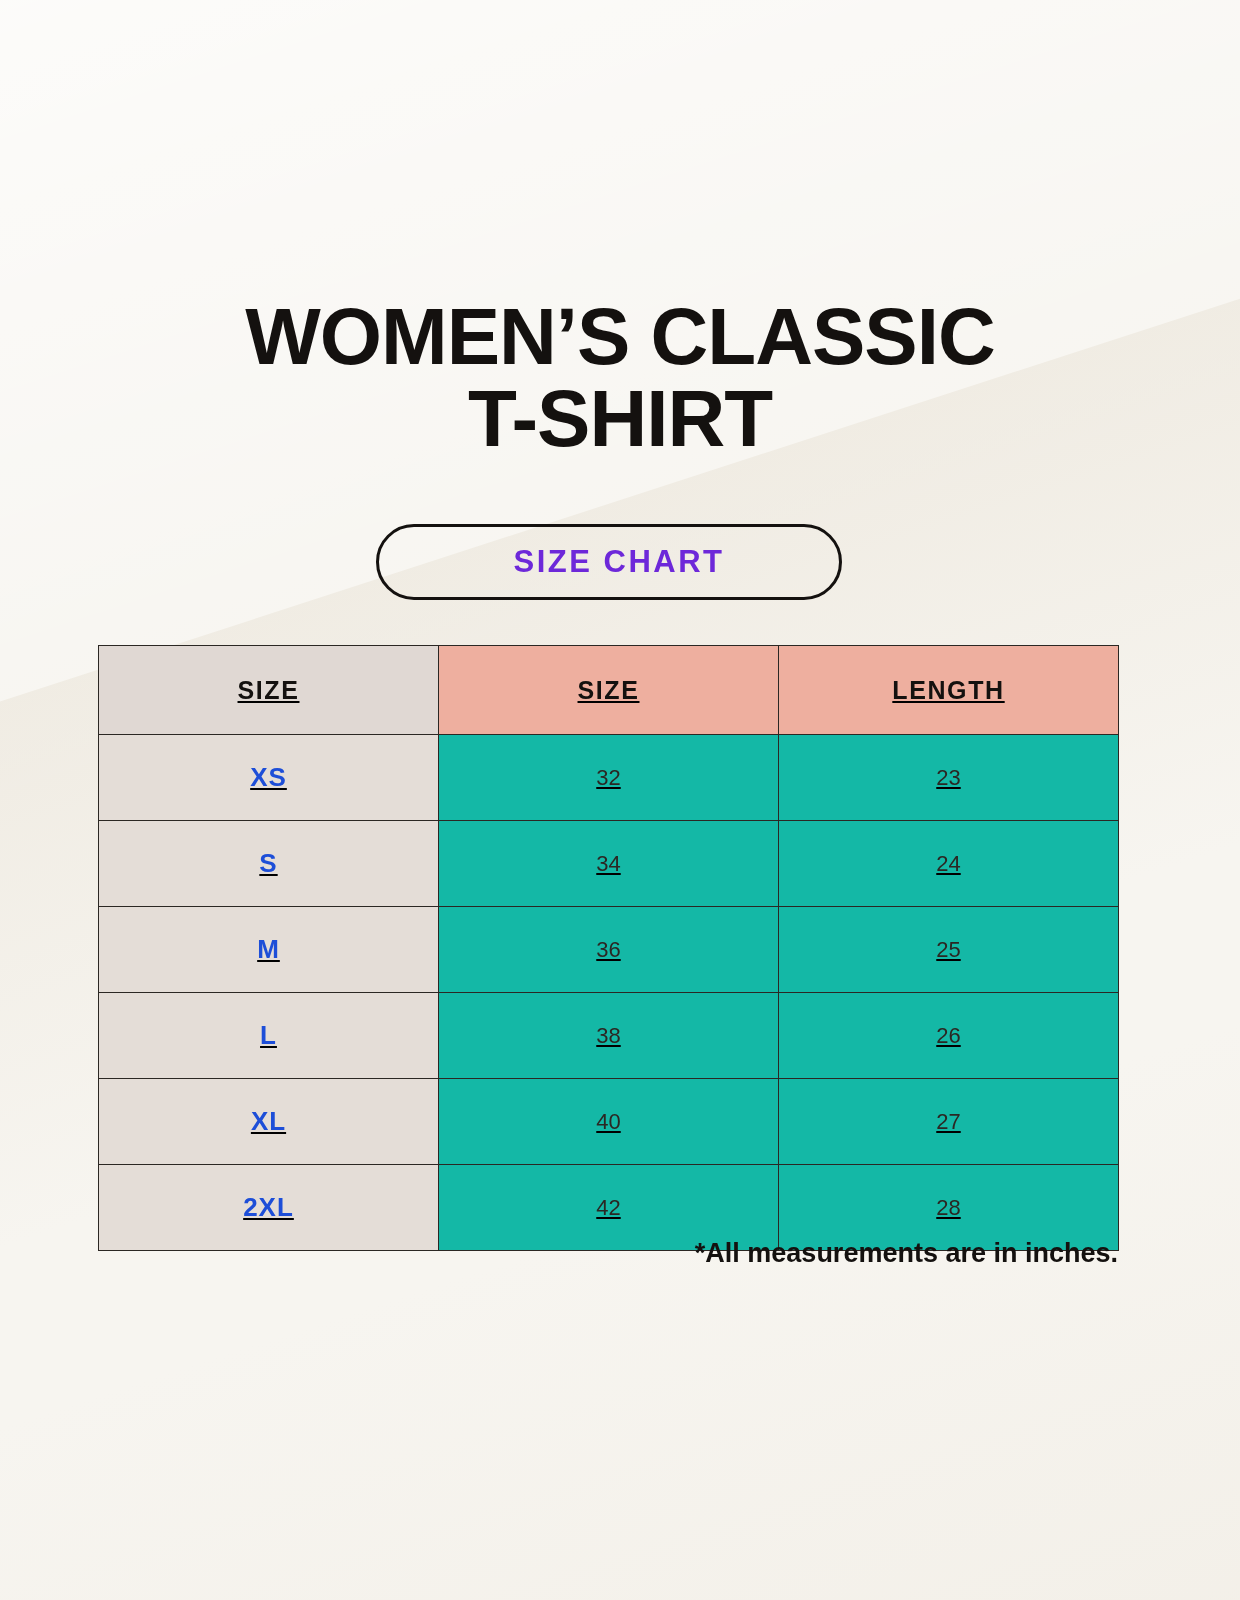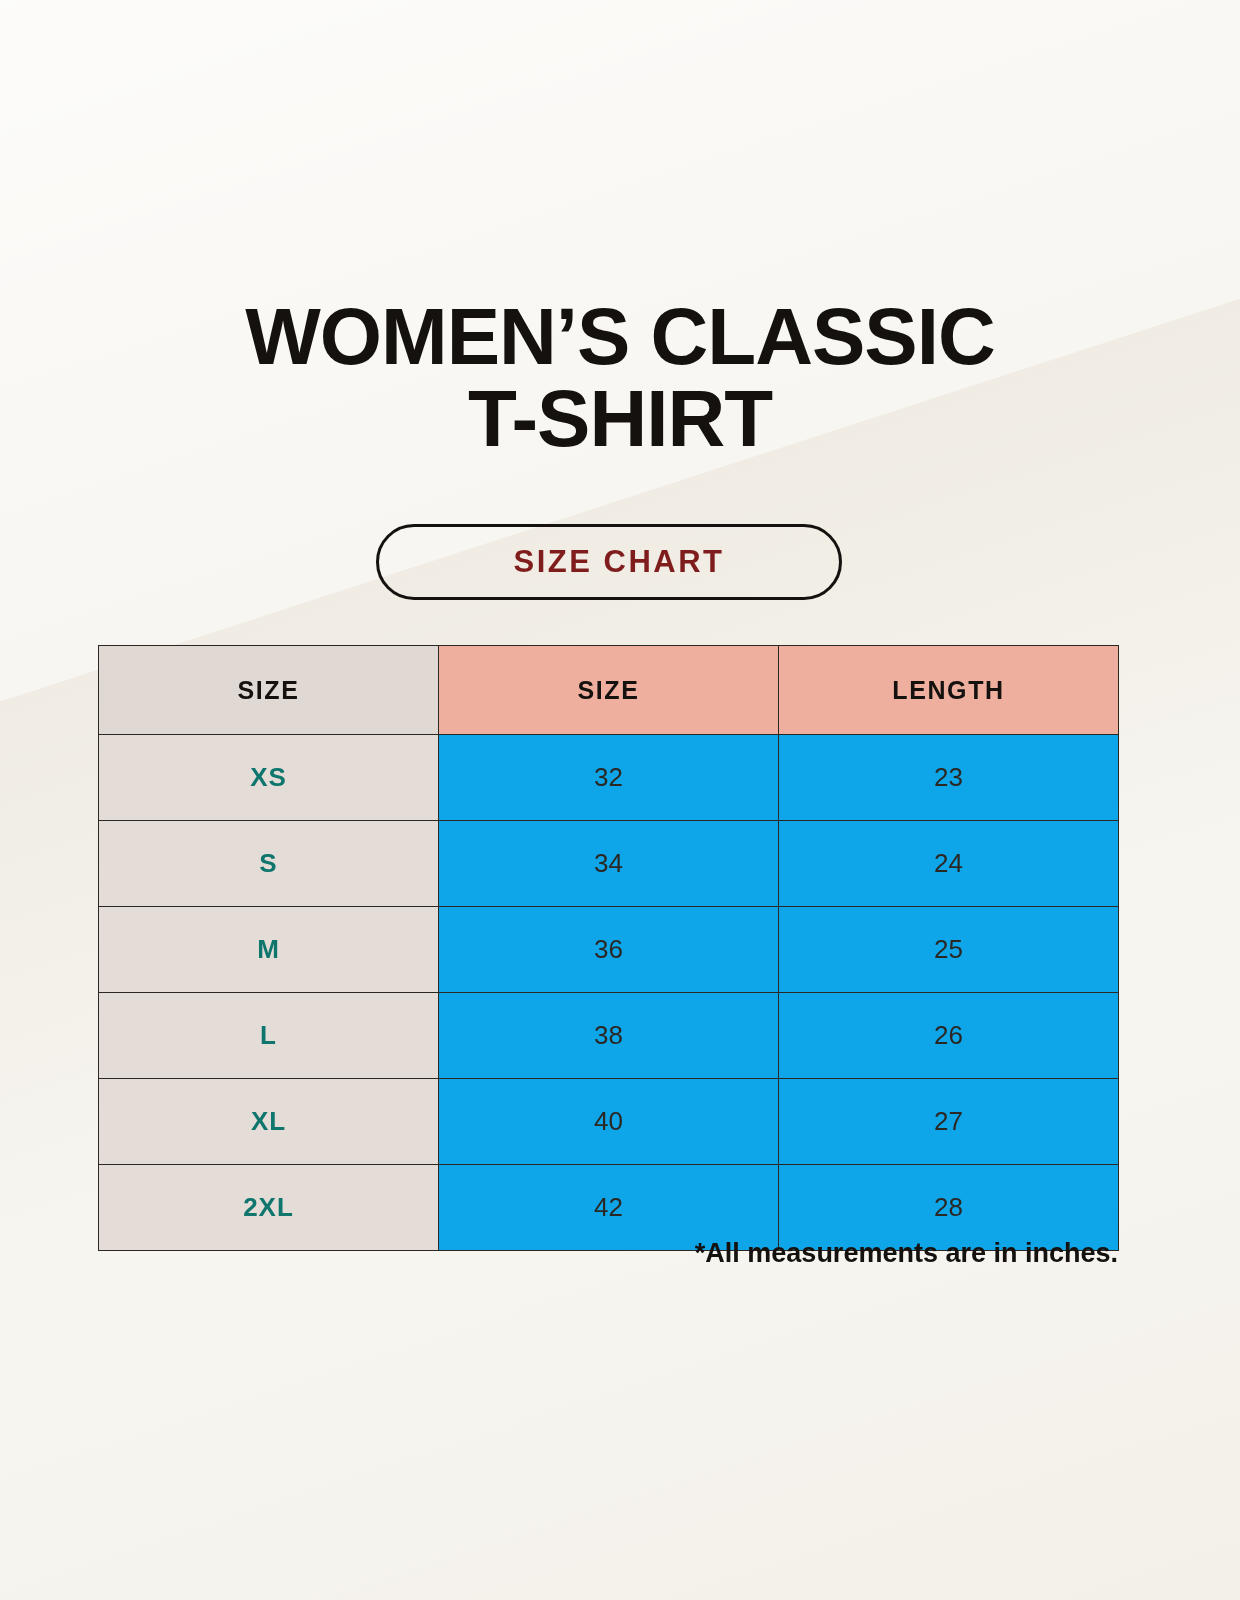--- a/index.html
+++ b/index.html
@@ -82,29 +82,30 @@
     display: flex;
     align-items: center;
     justify-content: center;
     box-sizing: border-box;
     background: transparent;
   }
   .pill-label {
     font-size: 31px;
     font-weight: bold;
     letter-spacing: 2.5px;
-    color: #7f1d1d;
+    color: #6d28d9;
     margin-left: 21px;
   }
 
   .table-wrap {
     position: absolute;
     top: 645px;
     left: 98px;
     width: 1020px;
+    text-decoration: underline;
   }
   table.size-table {
     border-collapse: collapse;
     width: 1020px;
     table-layout: fixed;
   }
   table.size-table col.c-size { width: 340px; }
   table.size-table col.c-chest { width: 340px; }
   table.size-table col.c-length { width: 340px; }
 
@@ -124,25 +125,25 @@
     color: #14110f;
   }
   th.head-size { background: #e0d8d3; }
   th.head-accent { background: #eeaf9f; }
 
   td.cell-size {
     background: #e4ddd7;
     font-size: 26px;
     font-weight: bold;
     letter-spacing: 1px;
-    color: #0f766e;
+    color: #1d4ed8;
   }
   td.cell-value {
-    background: #0ea5e9;
-    font-size: 26px;
+    background: #14b8a6;
+    font-size: 22px;
     font-weight: normal;
     color: #2b2723;
   }
 
   .footnote {
     position: absolute;
     top: 1238px;
     left: 98px;
     width: 1020px;
     text-align: right;

